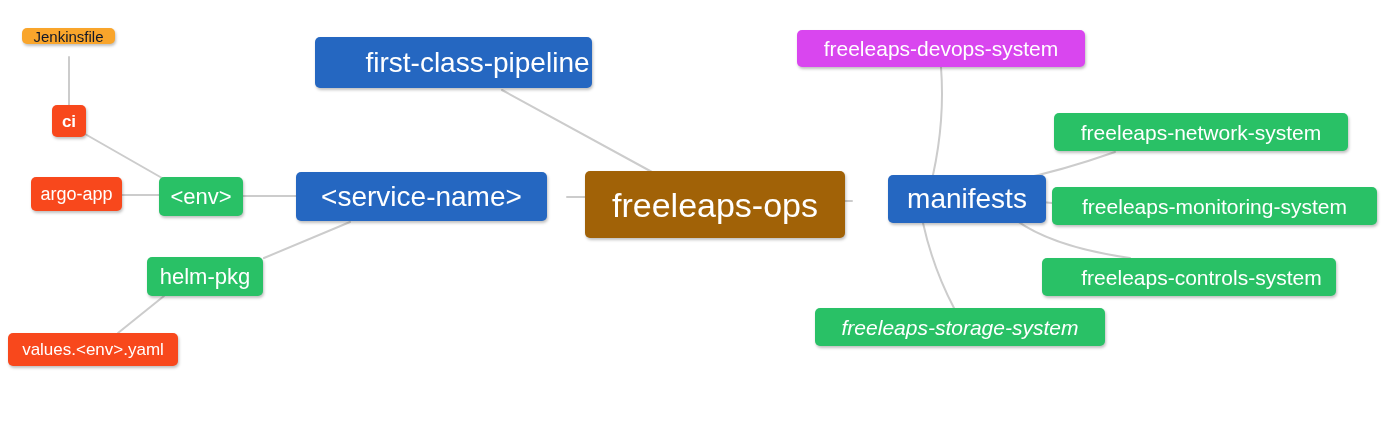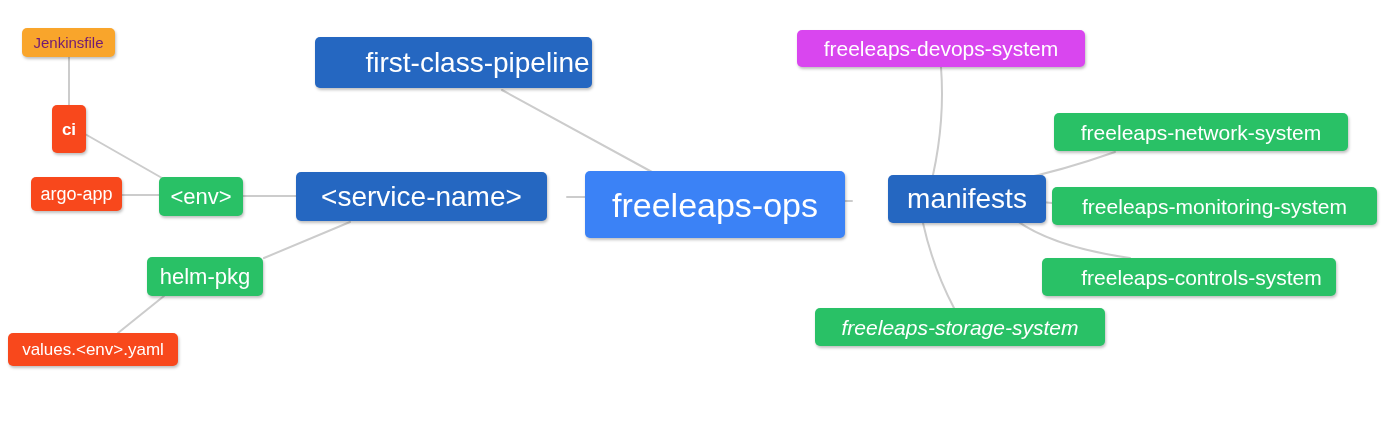--- a/index.html
+++ b/index.html
@@ -56,28 +56,28 @@
       <path d="M164,296 L118,333" class="edge" stroke="#cccccc"></path>
       <path d="M567,197 L585,197" class="edge" stroke="#cccccc"></path>
       <path d="M502,90 L652,172" class="edge" stroke="#cccccc"></path>
       <path d="M845,201 L852,201" class="edge" stroke="#cccccc"></path>
       <path d="M933,175 Q945,120 941,67" class="edge" stroke="#cccccc"></path>
       <path d="M1011,181 Q1058,172 1115,152" class="edge" stroke="#cccccc"></path>
       <path d="M1010,199 L1052,203" class="edge" stroke="#cccccc"></path>
       <path d="M1008,214 Q1045,246 1130,258" class="edge" stroke="#cccccc"></path>
       <path d="M923,223 Q933,268 954,308" class="edge" stroke="#cccccc"></path>
     </svg>
-<div class="node" style="left: 585px; top: 171px; width: 260px; height: 67px; font-size: 34px; background: #3b82f6; color: rgb(255, 255, 255);">freeleaps-ops</div>
+<div class="node" style="left: 585px; top: 171px; width: 260px; height: 67px; font-size: 34px; background: #a16207; color: rgb(255, 255, 255);">freeleaps-ops</div>
     <div class="node" style="left: 315px; top: 37px; width: 277px; height: 51px; font-size: 28px; background: rgb(37, 103, 193); color: rgb(255, 255, 255); padding-left: 48px;">first-class-pipeline</div>
     <div class="node" style="left: 296px; top: 172px; width: 251px; height: 49px; font-size: 28px; background: rgb(37, 103, 193); color: rgb(255, 255, 255);">&lt;service-name&gt;</div>
     <div class="node" style="left: 852px; top: 175px; width: 158px; height: 48px; font-size: 28px; background: rgb(37, 103, 193); color: rgb(255, 255, 255); margin-left: 36px;">manifests</div>
     <div class="node" style="left: 159px; top: 177px; width: 84px; height: 39px; font-size: 22px; background: rgb(41, 193, 102); color: rgb(255, 255, 255);">&lt;env&gt;</div>
     <div class="node" style="left: 147px; top: 257px; width: 116px; height: 39px; font-size: 22px; background: rgb(41, 193, 102); color: rgb(255, 255, 255);">helm-pkg</div>
-    <div class="node" style="left: 22px; top: 28px; width: 93px; height: 29px; font-size: 15px; background: rgb(249, 165, 43); color: #701a75;">Jenkinsfile</div>
-    <div class="node bold" style="left: 52px; top: 105px; width: 34px; height: 48px; font-size: 17px; background: rgb(248, 72, 28); color: rgb(255, 255, 255);">ci</div>
+    <div class="node" style="left: 22px; top: 28px; width: 93px; height: 16px; font-size: 15px; background: rgb(249, 165, 43); color: #0f172a;">Jenkinsfile</div>
+    <div class="node bold" style="left: 52px; top: 105px; width: 34px; height: 32px; font-size: 17px; background: rgb(248, 72, 28); color: rgb(255, 255, 255);">ci</div>
     <div class="node" style="left: 31px; top: 177px; width: 91px; height: 34px; font-size: 18px; background: rgb(248, 72, 28); color: rgb(255, 255, 255);">argo-app</div>
     <div class="node" style="left: 8px; top: 333px; width: 170px; height: 33px; font-size: 17px; background: rgb(248, 72, 28); color: rgb(255, 255, 255);">values.&lt;env&gt;.yaml</div>
     <div class="node" style="left: 797px; top: 30px; width: 288px; height: 37px; font-size: 21px; background: #d946ef; color: rgb(255, 255, 255);">freeleaps-devops-system</div>
     <div class="node" style="left: 1054px; top: 113px; width: 294px; height: 38px; font-size: 21px; background: rgb(41, 193, 102); color: rgb(255, 255, 255);">freeleaps-network-system</div>
     <div class="node" style="left: 1052px; top: 187px; width: 325px; height: 38px; font-size: 21px; background: rgb(41, 193, 102); color: rgb(255, 255, 255);">freeleaps-monitoring-system</div>
     <div class="node" style="left: 1042px; top: 258px; width: 294px; height: 38px; font-size: 21px; background: rgb(41, 193, 102); color: rgb(255, 255, 255); padding-left: 25px;">freeleaps-controls-system</div>
     <div class="node" style="left: 815px; top: 308px; width: 290px; height: 38px; font-size: 21px; background: rgb(41, 193, 102); color: rgb(255, 255, 255); font-style: italic;">freeleaps-storage-system</div>
   </div>
 
 </body></html>

